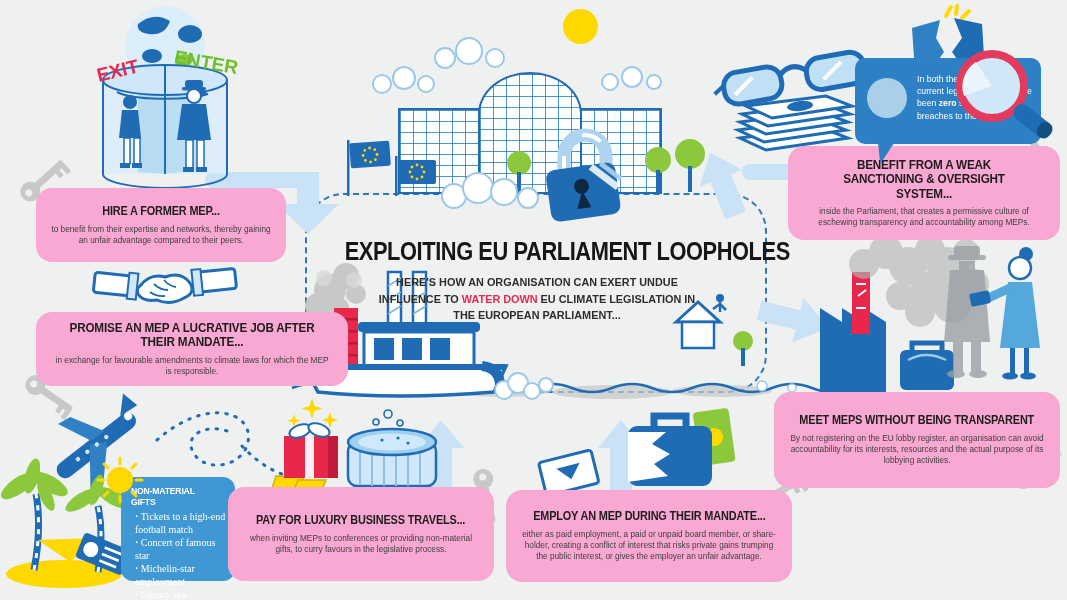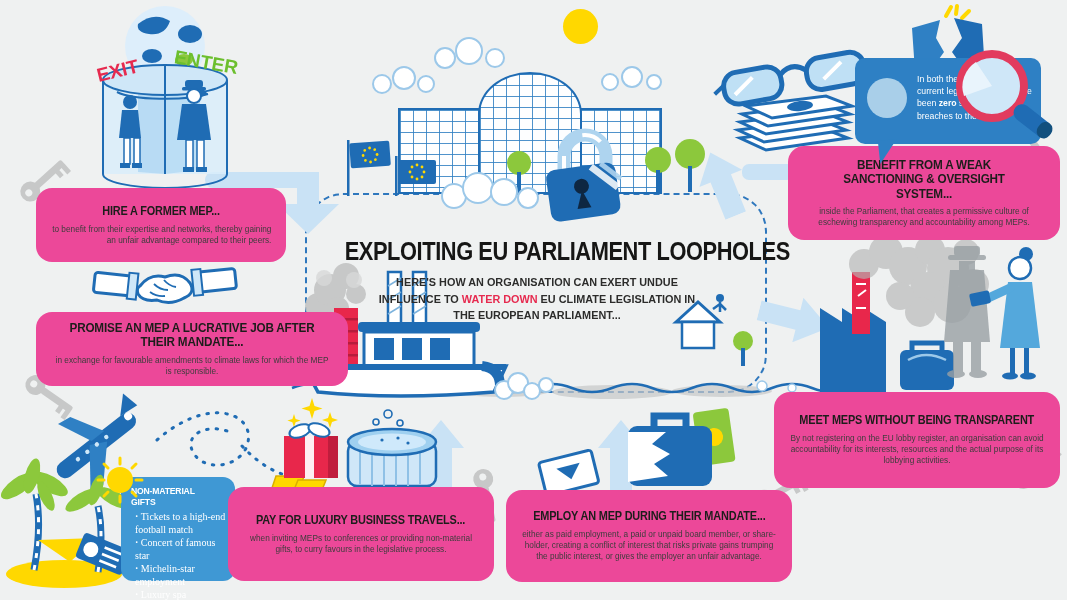--- a/index.html
+++ b/index.html
@@ -3,21 +3,21 @@
 <meta charset="utf-8">
 <style>
   html,body{margin:0;padding:0;}
   #canvas{
     position:relative; width:1067px; height:600px; overflow:hidden;
     background:#eff1f1;
     font-family:"Liberation Sans", sans-serif;
   }
   
   .box{
-    position:absolute; background:#ec4899; border-radius:16px;
+    position:absolute; background:#f9a8d4; border-radius:16px;
     display:flex; flex-direction:column; justify-content:center; align-items:center;
     text-align:center; padding:8px 10px; box-sizing:border-box; z-index:4; gap:5px;
   }
   .box-title{
     font-weight:bold; color:#1d1d1b; font-size:13px; line-height:1.12;
     letter-spacing:-0.2px; transform:scaleX(0.9); transform-origin:50% 50%;
   }
   .nowrap{white-space:nowrap; transform:scaleX(0.84);}
   .box-body{font-size:8.6px; color:#3d3d3c; line-height:1.3; transform:scaleX(0.96); transform-origin:50% 50%;}
   
@@ -343,21 +343,21 @@
       </g>
       <g transform="rotate(-6 128 28)">
         <rect x="108" y="14" width="36" height="20" rx="3" fill="#fff" stroke="#1f6cb4" stroke-width="3"></rect>
         <rect x="101" y="11" width="9" height="26" fill="#cfe7f8" stroke="#1f6cb4" stroke-width="2"></rect>
       </g>
       <path d="M48 30 q10 -13 25 -9 q16 -6 25 6 q6 10 -6 15 q-14 8 -27 2 q-14 2 -19 -6 q-2 -6 2 -8 Z" fill="#fff" stroke="#1f6cb4" stroke-width="3"></path>
       <path d="M62 28 q6 6 14 6 M72 24 q5 6 12 7 M58 36 q7 5 15 4" fill="none" stroke="#1f6cb4" stroke-width="1.8"></path>
     </svg>
   </div>
 
-  <div class="box" style="left:36px; top:188px; width:250px; height:74px;text-align:right;">
+  <div class="box" style="left:36px; top:188px; width:250px; height:74px;">
     <div class="box-title nowrap">HIRE A FORMER MEP...</div>
     <div class="box-body">to benefit from their expertise and networks, thereby gaining an unfair advantage compared to their peers.</div>
   </div>
 
   <div class="box" style="left:36px; top:312px; width:312px; height:74px;">
     <div class="box-title">PROMISE AN MEP A LUCRATIVE JOB AFTER THEIR MANDATE...</div>
     <div class="box-body">in exchange for favourable amendments to climate laws for which the MEP is responsible.</div>
   </div>
 
   <div class="scene" style="left:2px; top:388px;">

